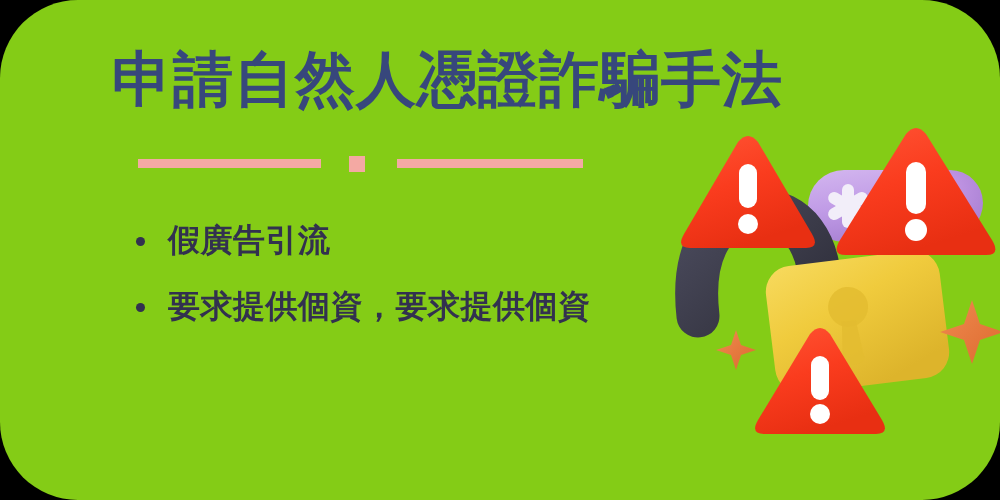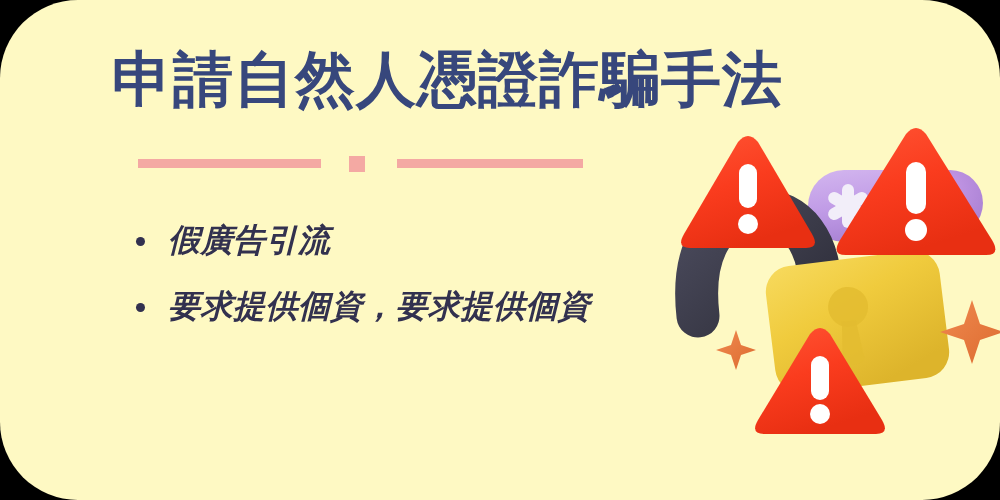--- a/index.html
+++ b/index.html
@@ -12,21 +12,21 @@
     height: 500px;
     overflow: hidden;
     font-family: "Liberation Sans", sans-serif;
   }
 
   #card {
     position: relative;
     width: 1000px;
     height: 500px;
     box-sizing: border-box;
-    background: #fef9c3;
+    background: #84cc16;
     border-radius: 78px;
     overflow: hidden;
   }
 
   
   #title {
     position: absolute;
     left: 112px;
     top: 48px;
     width: 680px;
@@ -62,21 +62,20 @@
     height: 16px;
     background: #f4a9a3;
   }
 
   
   #bullets {
     position: absolute;
     left: 136px;
     top: 208px;
     width: 540px;
-    font-style: italic;
   }
   .bullet-row {
     position: relative;
     display: flex;
     align-items: center;
     height: 66px;
   }
   .bullet-dot {
     flex: 0 0 auto;
     width: 9px;

